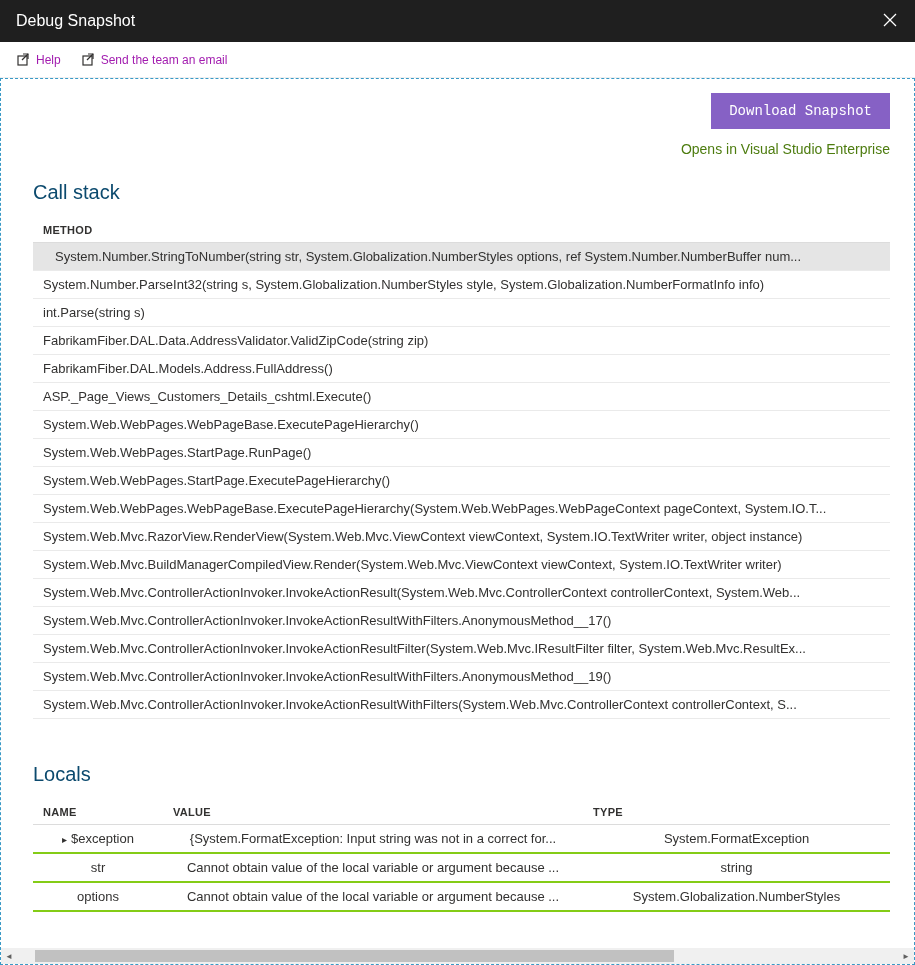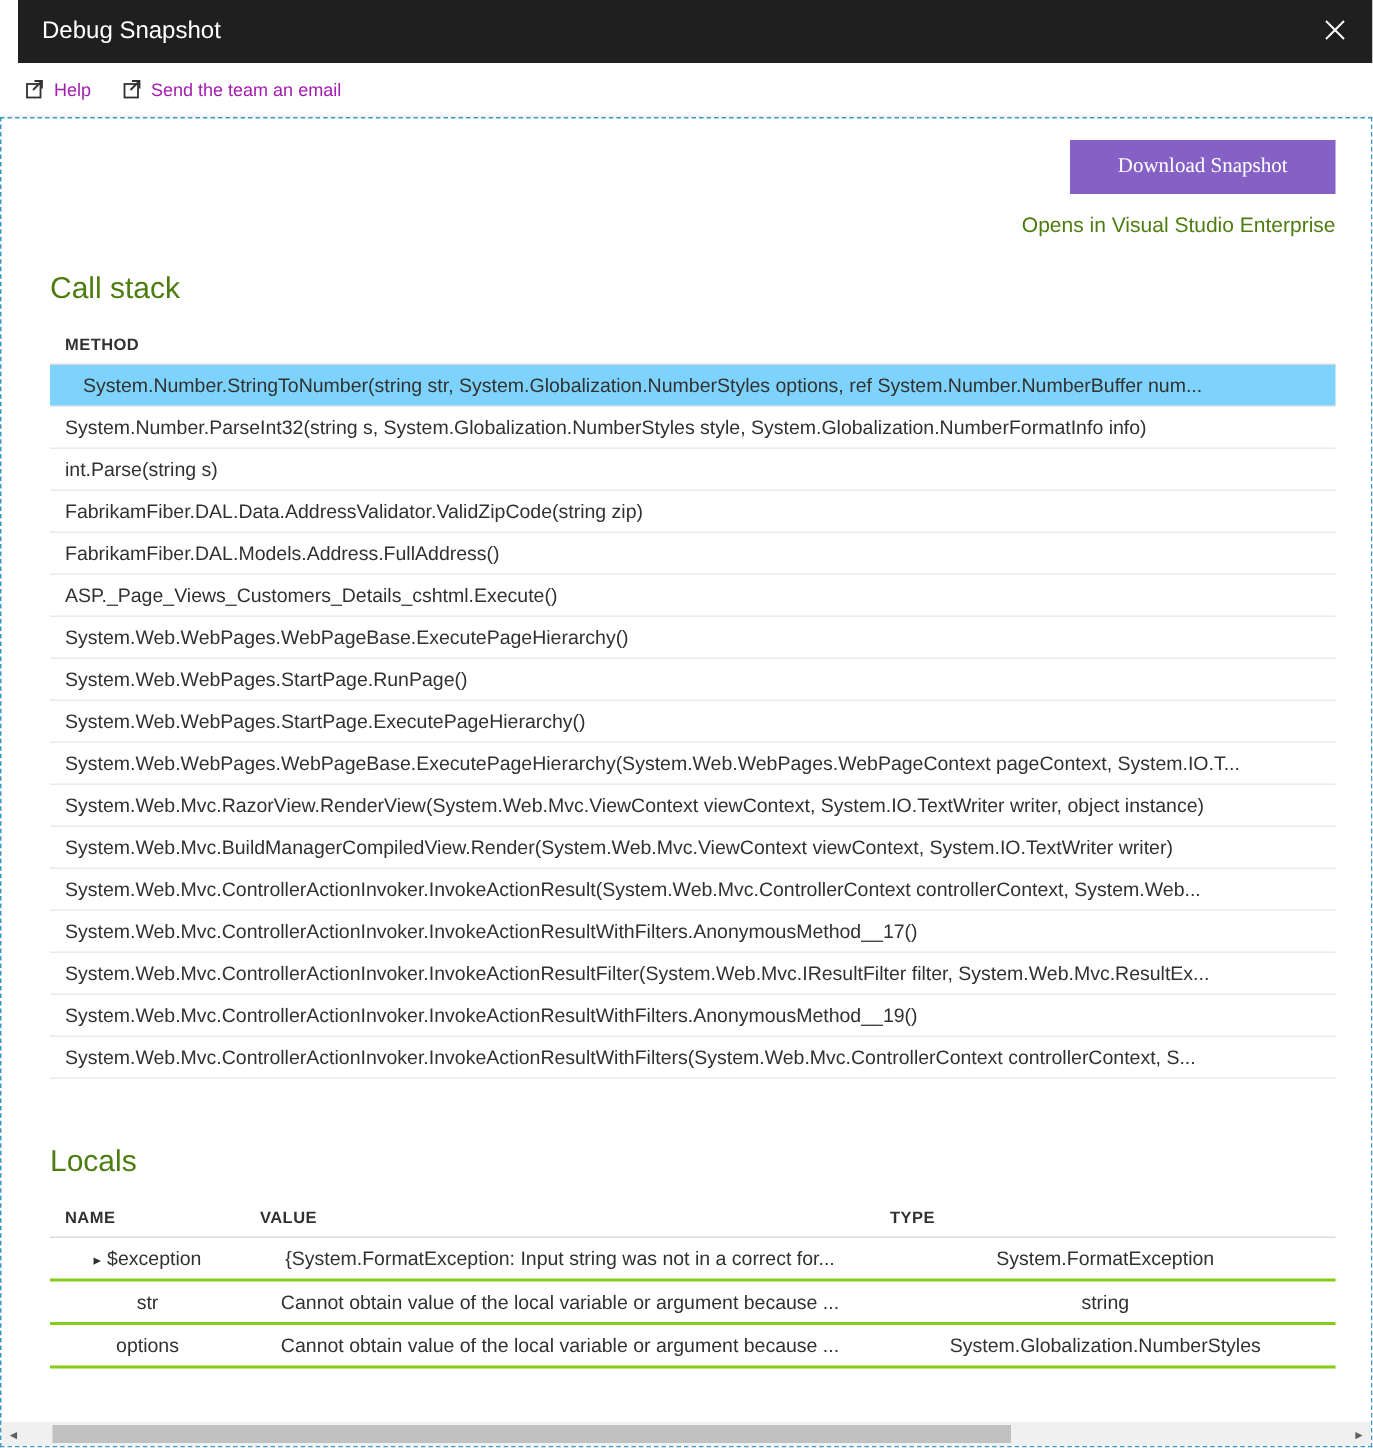--- a/index.html
+++ b/index.html
@@ -18,21 +18,20 @@
       position: relative;
     }
     .header-bar {
       background: #1f1f1f;
       color: #fff;
       height: 42px;
       display: flex;
       align-items: center;
       justify-content: space-between;
       padding: 0 12px 0 16px;
-      margin-left: 12px;
     }
     .header-title {
       font-size: 16px;
       font-weight: 400;
     }
     .close-btn {
       color: #fff;
       font-size: 18px;
       cursor: pointer;
       padding: 4px 6px;
@@ -79,35 +78,35 @@
       padding: 14px 24px 14px 32px;
     }
     .download-area {
       text-align: right;
       margin-bottom: 24px;
     }
     .download-btn {
       background: #8661c5;
       color: #fff;
       border: none;
-      padding: 10px 32px;
+      padding: 10px 18px;
       font-size: 14px;
       cursor: pointer;
-      font-family: Liberation Serif, serif;
+      font-family: Liberation Mono, monospace;
     }
     .download-caption {
       margin-top: 12px;
       font-size: 14px;
       color: #4d7c0f;
     }
     .section-title {
       font-size: 20px;
       font-weight: 400;
       margin-bottom: 14px;
-      color: #4d7c0f;
+      color: #0c4a6e;
     }
     .stack-table, .locals-table {
       width: 100%;
       border-collapse: collapse;
       margin-bottom: 44px;
     }
     .stack-table th, .locals-table th {
       text-align: left;
       padding: 6px 10px;
       font-size: 11px;
@@ -120,21 +119,21 @@
       padding: 6px 10px;
       border-bottom: 1px solid #eaeaea;
       font-size: 13px;
       white-space: nowrap;
       overflow: hidden;
       text-overflow: ellipsis;
       max-width: 0;
       cursor: pointer;
     }
     .stack-table tr.highlight td {
-      background: #7dd3fc;
+      background: #e5e5e5;
       padding-left: 22px;
     }
     .locals-table td {
       padding: 6px 10px;
       border-bottom: 2px solid #84cc16;
       font-size: 13px;
       white-space: nowrap;
       overflow: hidden;
       text-overflow: ellipsis;
       cursor: pointer;

